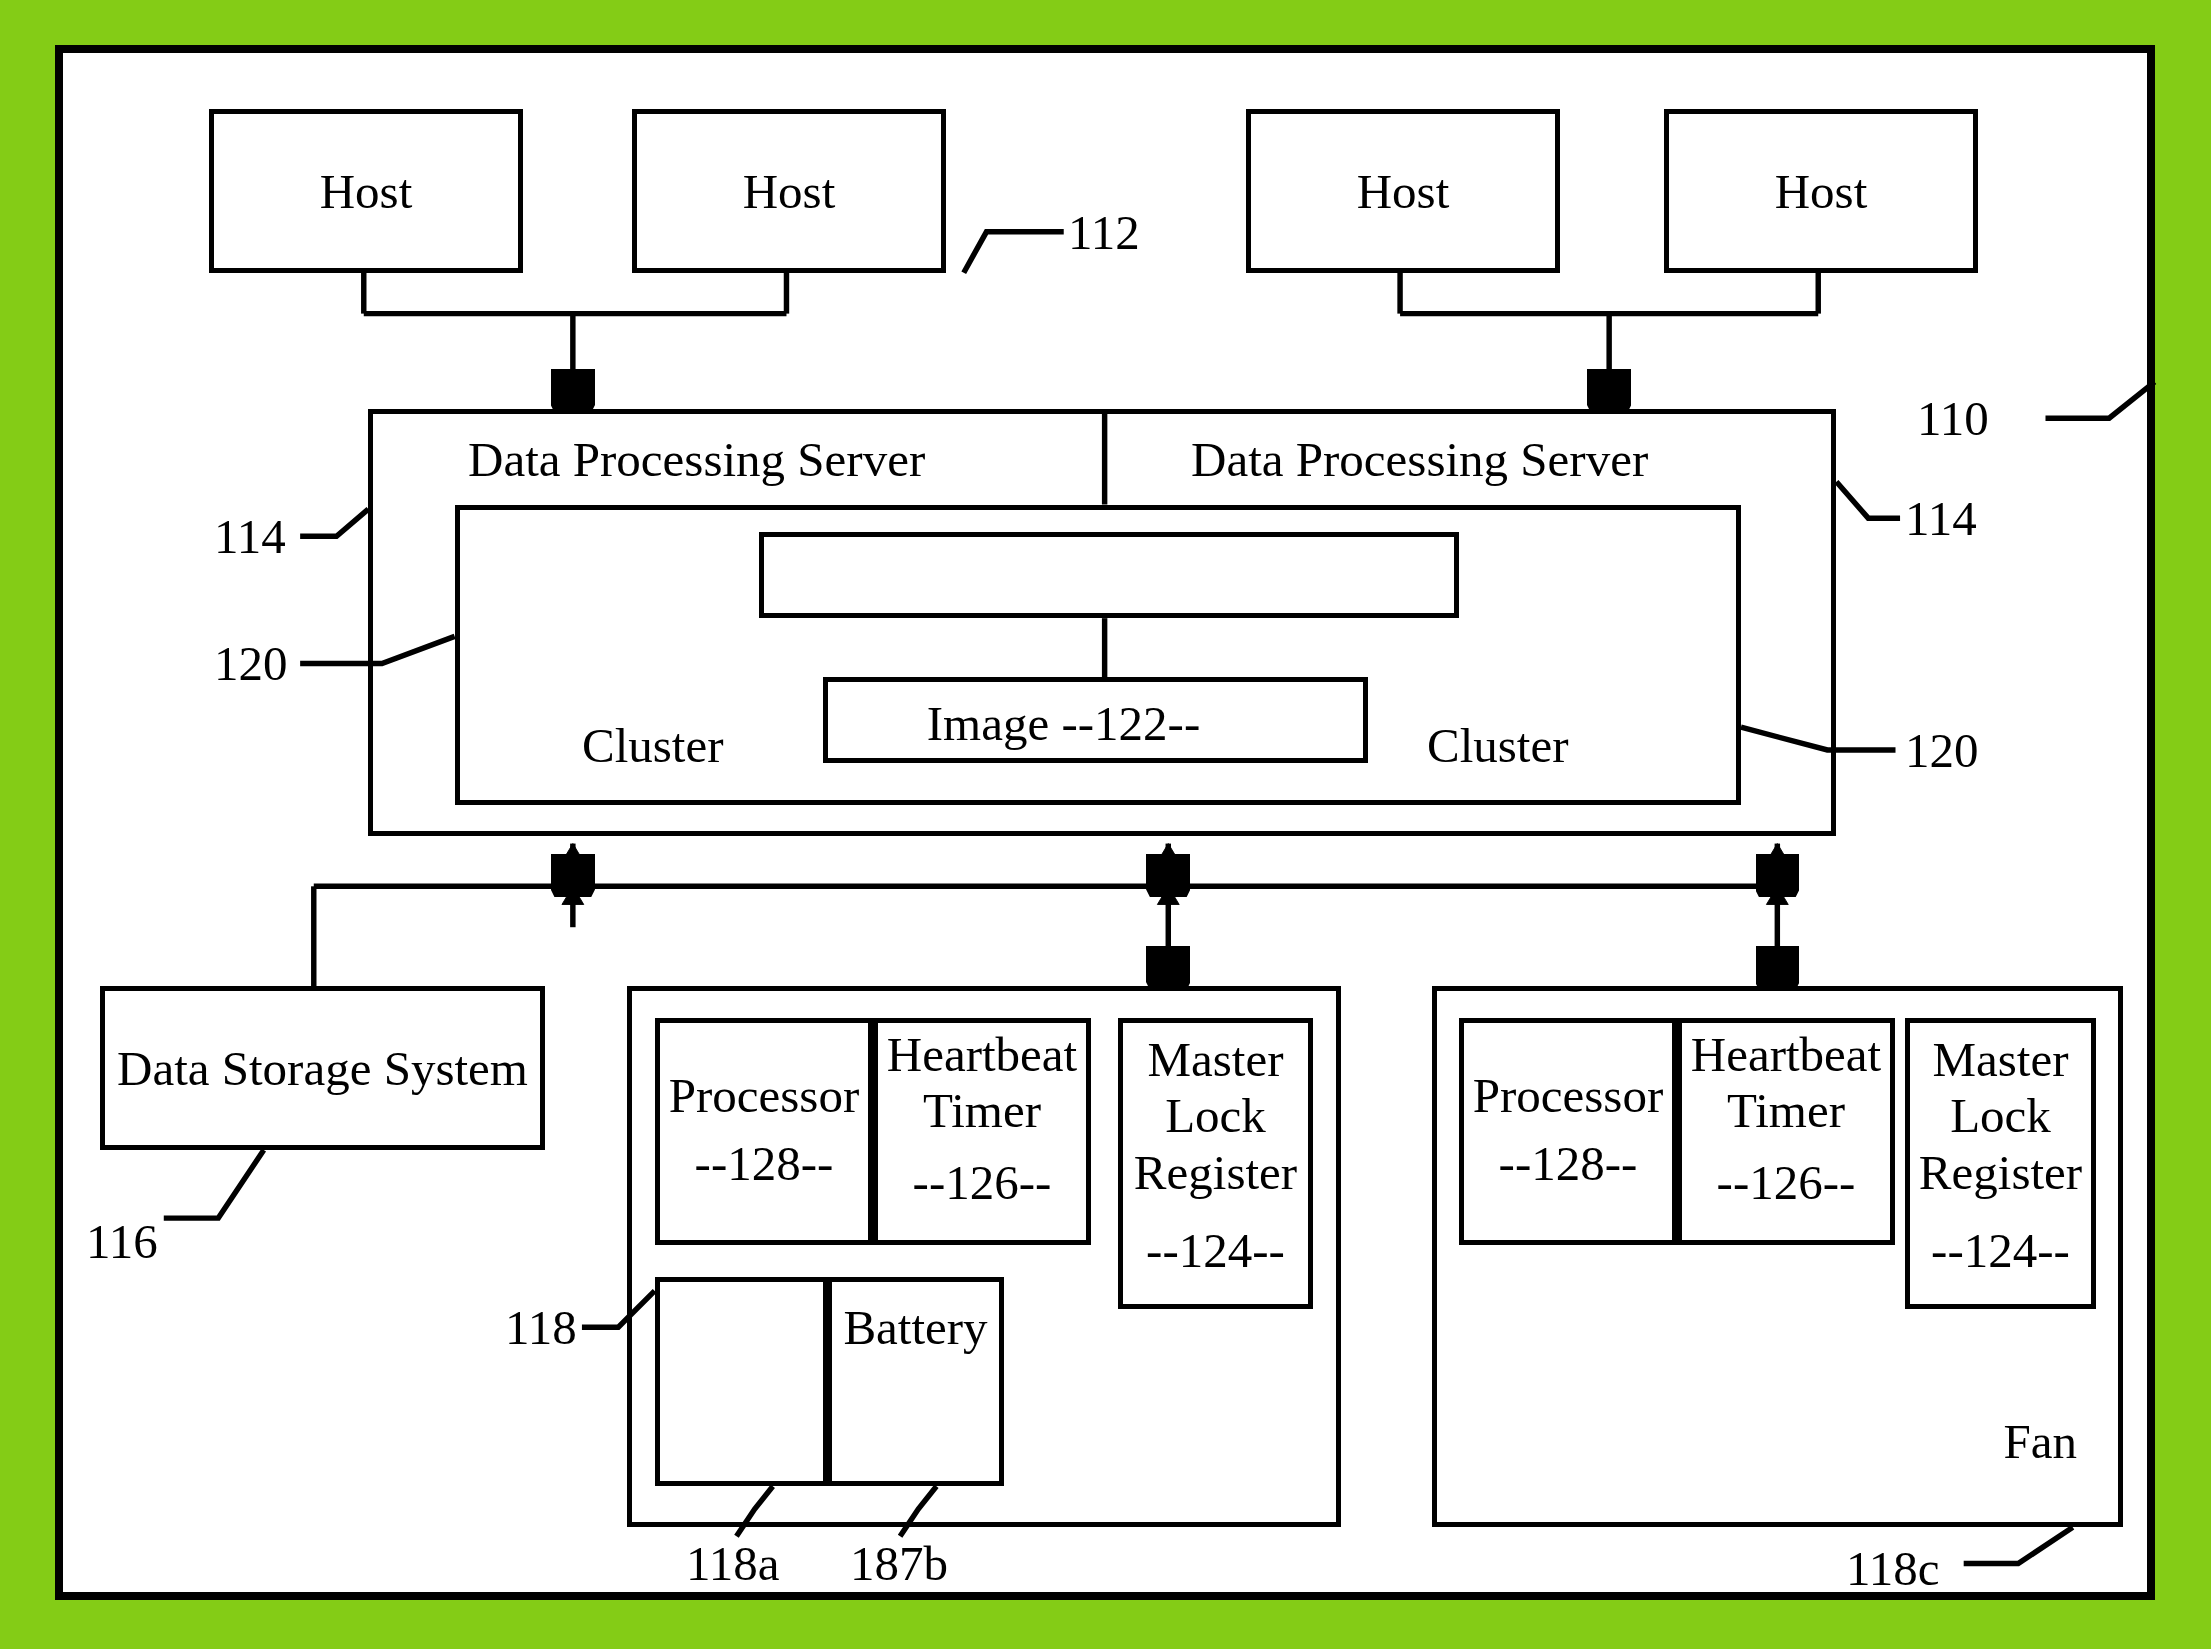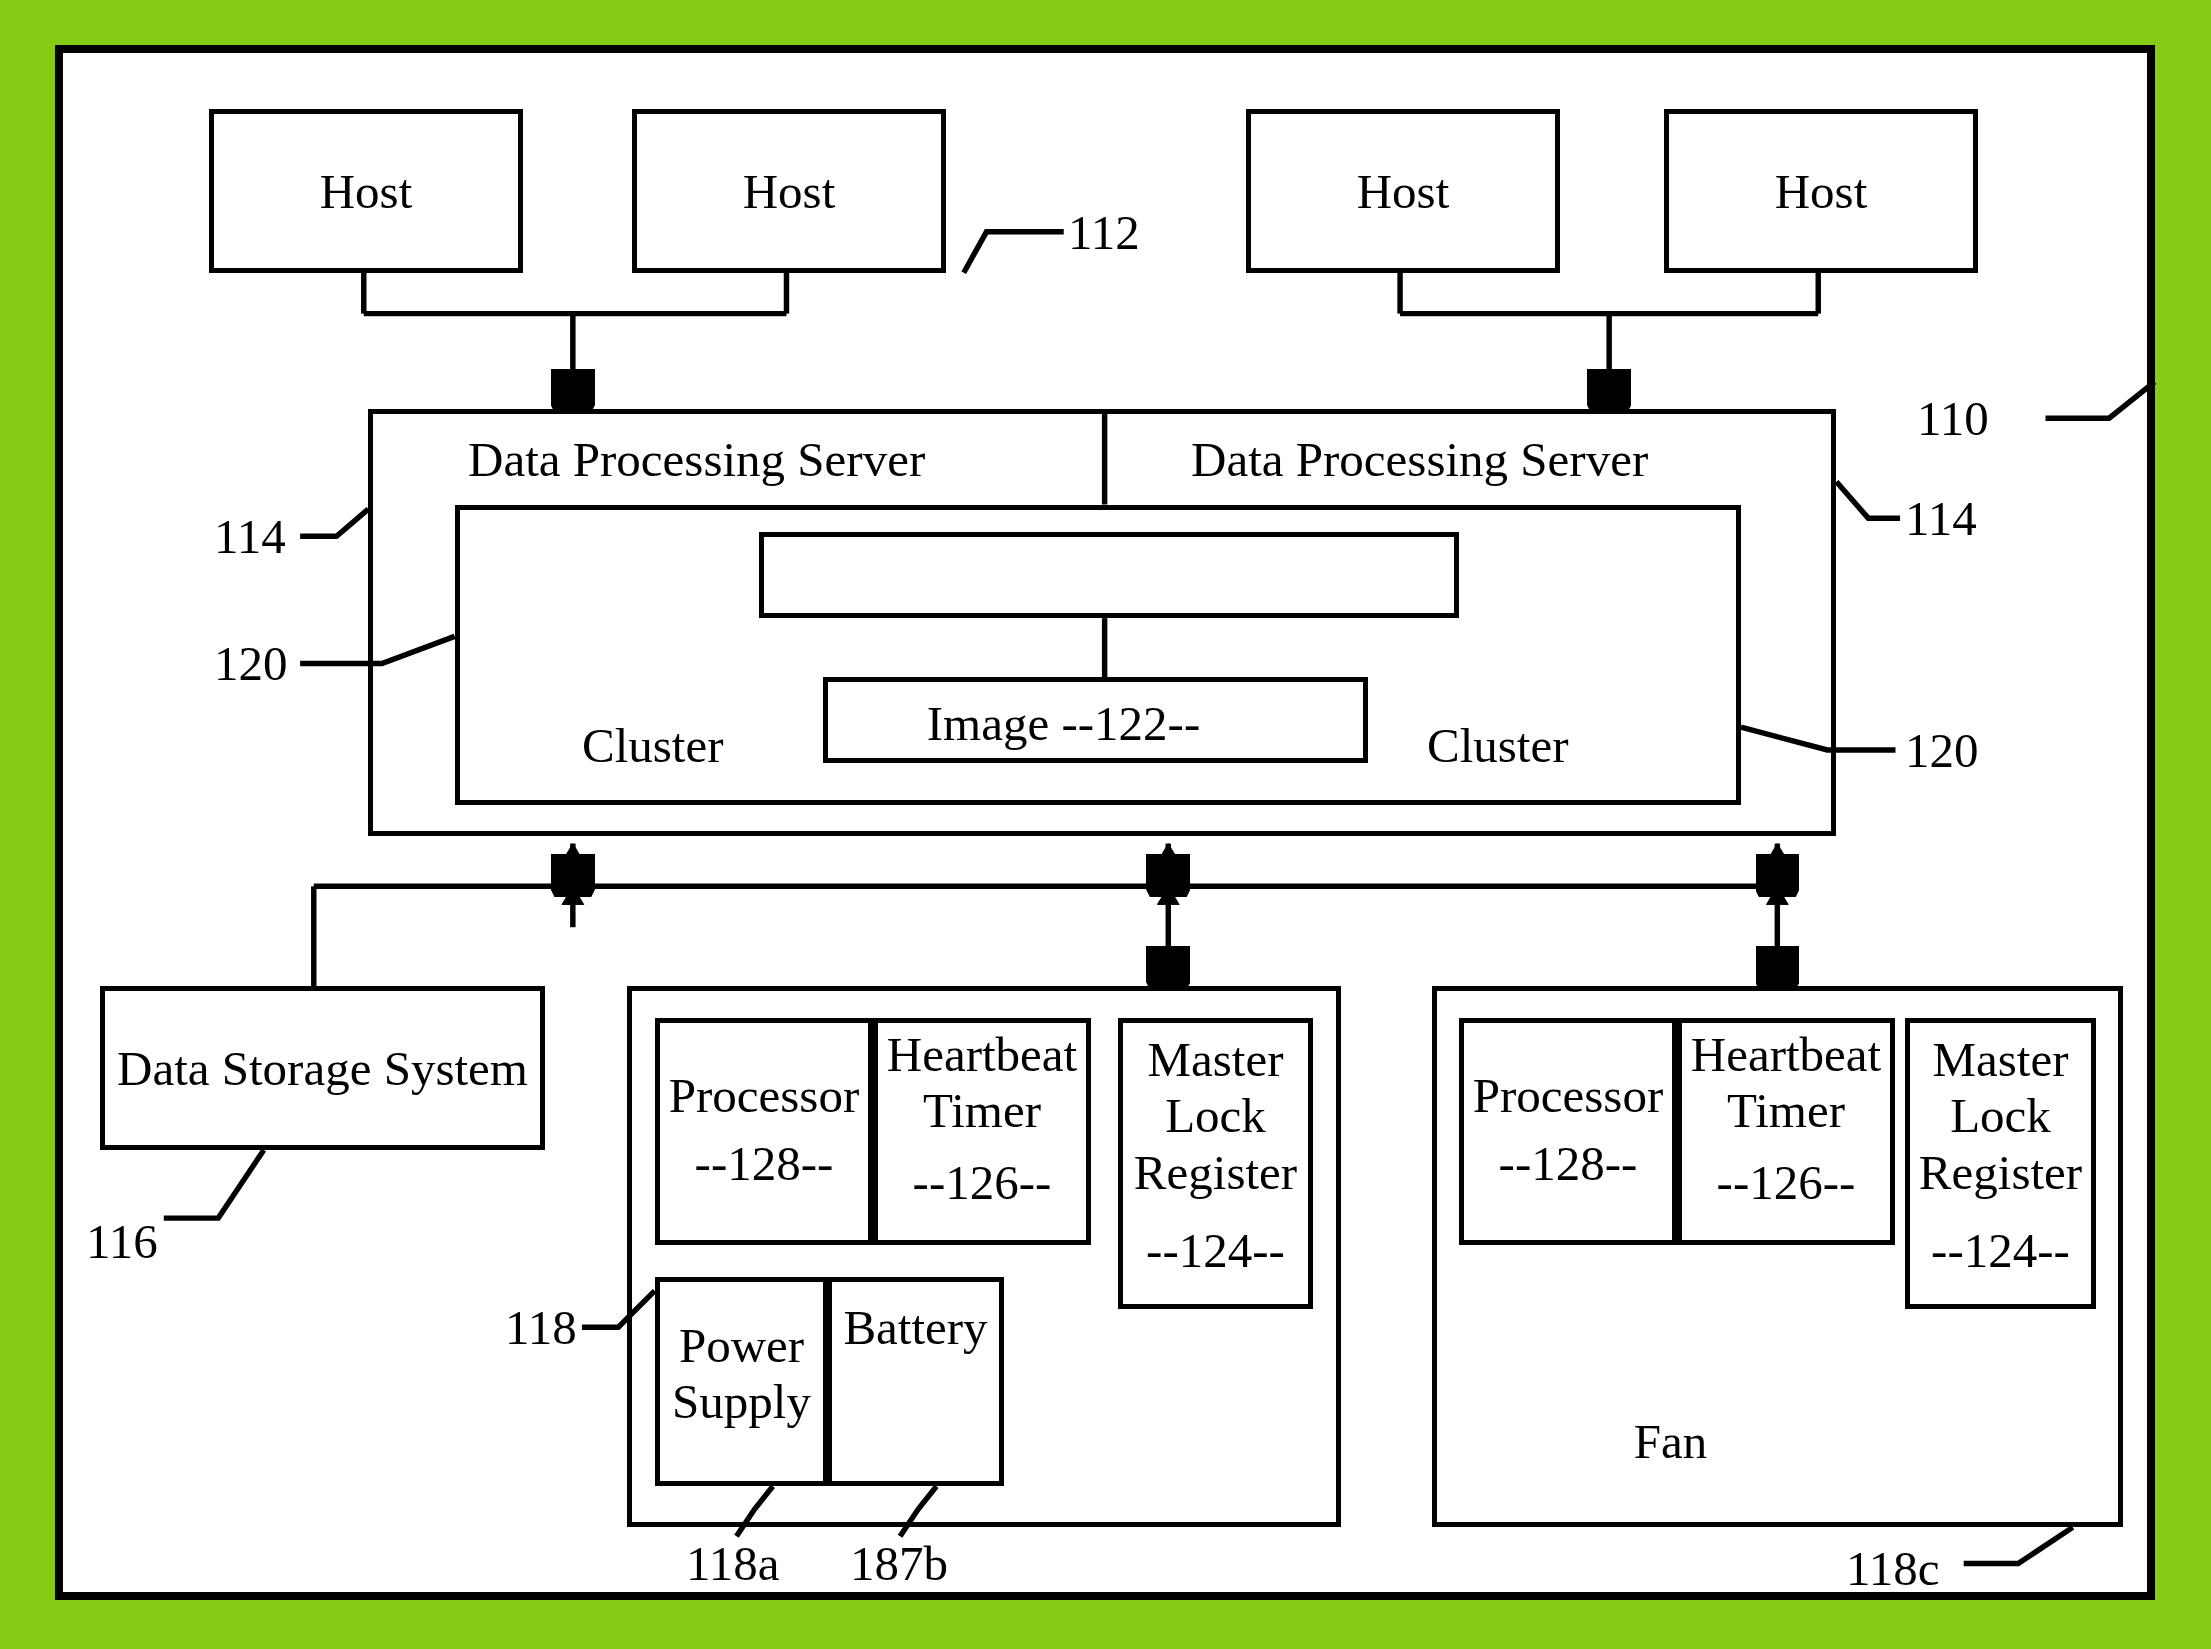--- a/index.html
+++ b/index.html
@@ -92,41 +92,40 @@
 
   <div class="box" style="left:873px; top:1018px; width:218px; height:227px;"></div>
   <div class="label center" style="left:873px; top:1027px; width:218px;">Heartbeat<br>Timer</div>
   <div class="label center" style="left:873px; top:1155px; width:218px;">--126--</div>
 
   <div class="box" style="left:1118px; top:1018px; width:195px; height:291px;"></div>
   <div class="label center" style="left:1118px; top:1032px; width:195px;">Master<br>Lock<br>Register</div>
   <div class="label center" style="left:1118px; top:1223px; width:195px;">--124--</div>
 
   <div class="box" style="left:655px; top:1277px; width:173px; height:209px;"></div>
-  <div class="label center" style="left:655px; top:1318px; width:173px;">Power<br>Supply</div>
 
   <div class="box" style="left:827px; top:1277px; width:177px; height:209px;"></div>
   <div class="label center" style="left:827px; top:1300px; width:177px;">Battery</div>
 
 
   <div class="box" style="left:1432px; top:986px; width:691px; height:541px;"></div>
 
   <div class="box" style="left:1459px; top:1018px; width:218px; height:227px;"></div>
   <div class="label center" style="left:1459px; top:1068px; width:218px;">Processor</div>
   <div class="label center" style="left:1459px; top:1136px; width:218px;">--128--</div>
 
   <div class="box" style="left:1677px; top:1018px; width:218px; height:227px;"></div>
   <div class="label center" style="left:1677px; top:1027px; width:218px;">Heartbeat<br>Timer</div>
   <div class="label center" style="left:1677px; top:1155px; width:218px;">--126--</div>
 
   <div class="box" style="left:1905px; top:1018px; width:191px; height:291px;"></div>
   <div class="label center" style="left:1905px; top:1032px; width:191px;">Master<br>Lock<br>Register</div>
   <div class="label center" style="left:1905px; top:1223px; width:191px;">--124--</div>
 
-  <div class="label center" style="left:1348px; top:1414px; width:645px;">Fan</div>
+  <div class="label center" style="left:1432px; top:1414px; width:645px;text-align:right;">Fan</div>
 
 
   <div class="label" style="left:1917px; top:391px;">110</div>
   <div class="label" style="left:1068px; top:205px;text-align:right;">112</div>
   <div class="label" style="left:214px; top:509px;">114</div>
   <div class="label" style="left:1905px; top:491px;">114</div>
   <div class="label" style="left:214px; top:636px;">120</div>
   <div class="label" style="left:1905px; top:723px;">120</div>
   <div class="label" style="left:86px; top:1214px;">116</div>
   <div class="label" style="left:505px; top:1300px;">118</div>

